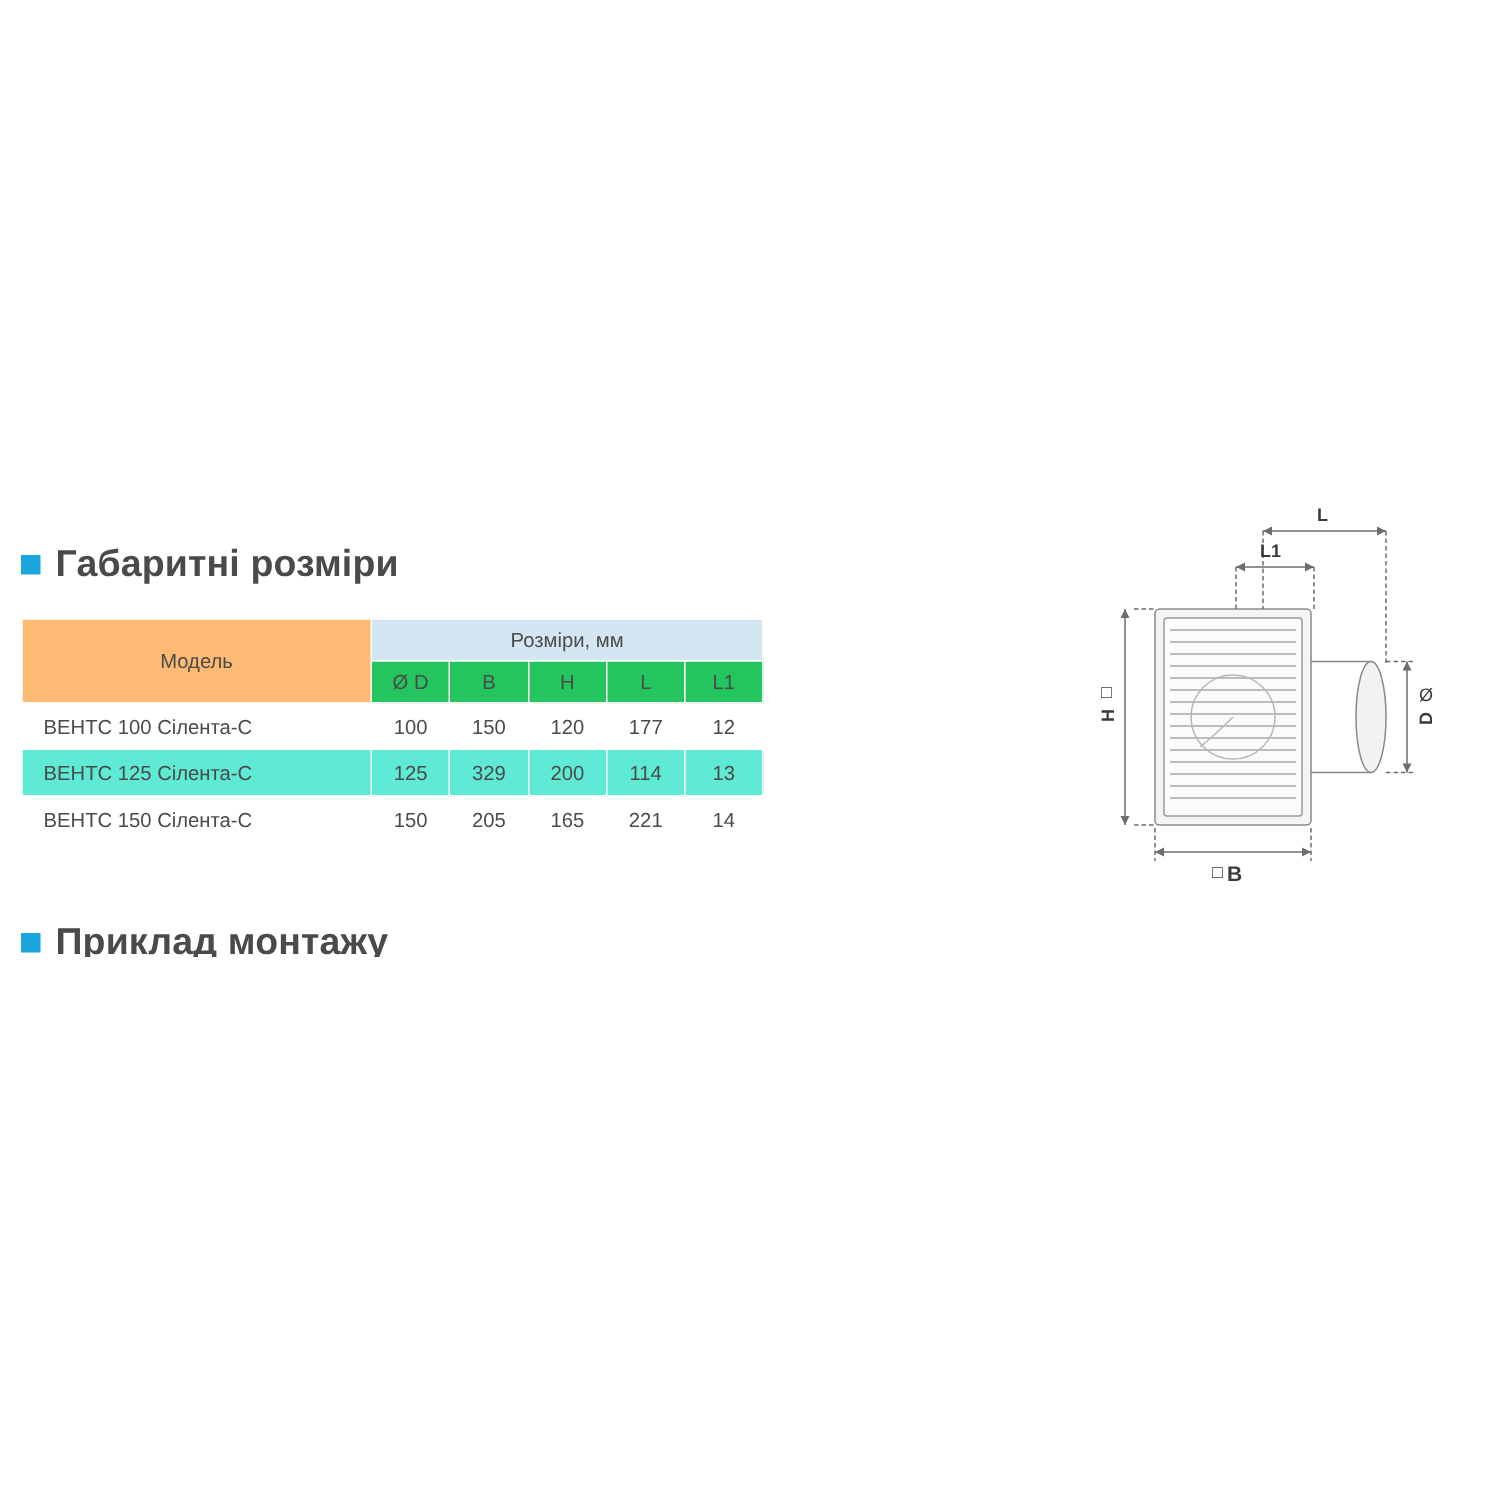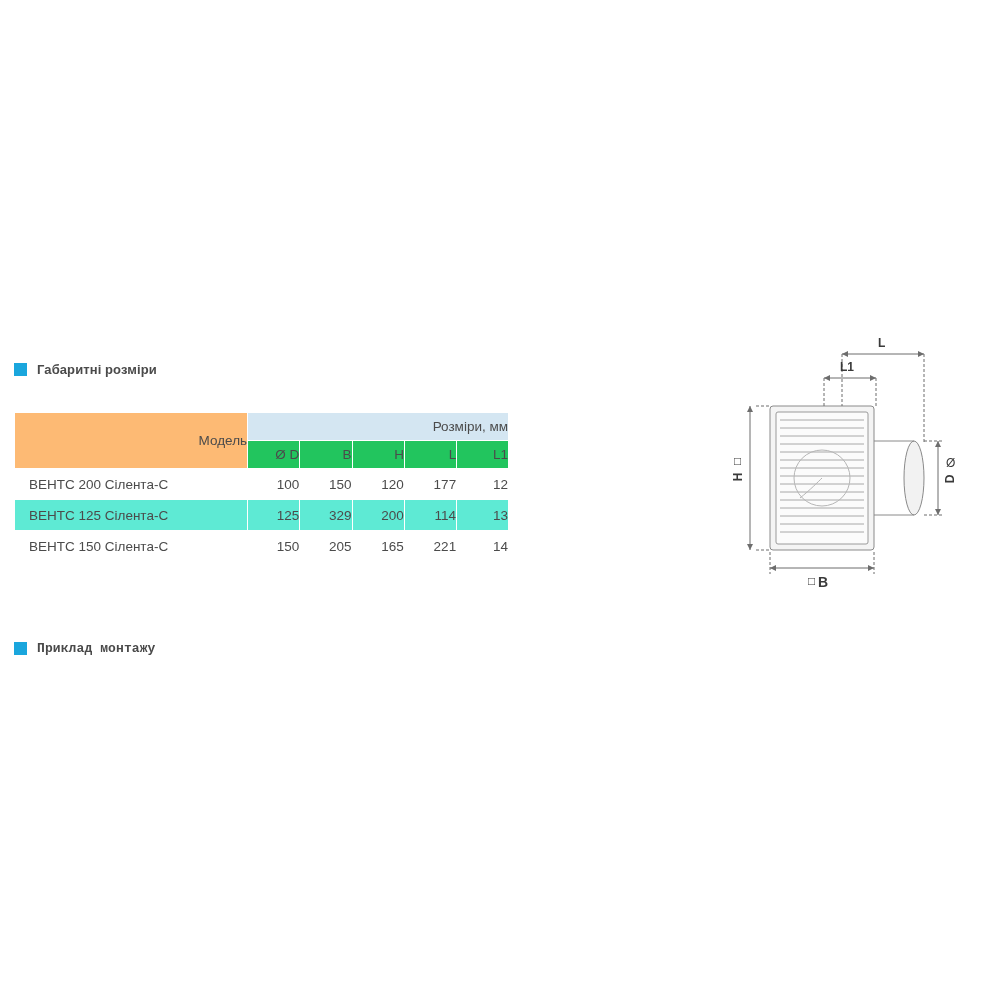--- a/index.html
+++ b/index.html
@@ -27,59 +27,58 @@
     align-items: center;
     gap: 10px;
   }
   .heading-marker {
     width: 13px;
     height: 13px;
     background: #1aa6dd;
     flex: none;
   }
   .heading-text {
-    font-size: 13px;
+    font-size: 25px;
     font-weight: bold;
     color: #4a4a4a;
     letter-spacing: 0.1px;
     white-space: nowrap;
   }
 
   #heading-dimensions { left: 14px; top: 362px; }
 
   
   #heading-install-clip {
     position: absolute;
     left: 0;
-    top: 641px;
+    top: 614px;
     width: 420px;
     height: 24px;
     overflow: hidden;
-    font-family: Liberation Mono, monospace;
   }
   #heading-install-clip .section-heading {
     position: absolute;
     left: 14px;
     top: 0;
   }
 
   
   .dim-table {
     position: absolute;
     left: 14px;
     top: 412px;
     border-collapse: collapse;
     width: 495px;
     font-size: 13.5px;
     color: #4b4b4b;
   }
   .dim-table td, .dim-table th {
     border: 1px solid #ffffff;
     padding: 0;
-    text-align: right;
+    text-align: center;
     font-weight: normal;
   }
   .dim-table .head-model {
     background: #fdba74;
     height: 54px;
     width: 228px;
   }
   .dim-table .head-sizes {
     background: #d4e6f2;
     height: 27px;
@@ -136,21 +135,21 @@
       <tr>
         <th class="col-h">Ø D</th>
         <th class="col-h">B</th>
         <th class="col-h">H</th>
         <th class="col-h">L</th>
         <th class="col-h">L1</th>
       </tr>
     </thead>
     <tbody>
       <tr class="odd">
-        <td class="model">ВЕНТС 200 Сілента-С</td>
+        <td class="model">ВЕНТС 100 Сілента-С</td>
         <td>100</td>
         <td>150</td>
         <td>120</td>
         <td>177</td>
         <td>12</td>
       </tr>
       <tr class="even">
         <td class="model">ВЕНТС 125 Сілента-С</td>
         <td>125</td>
         <td>329</td>

